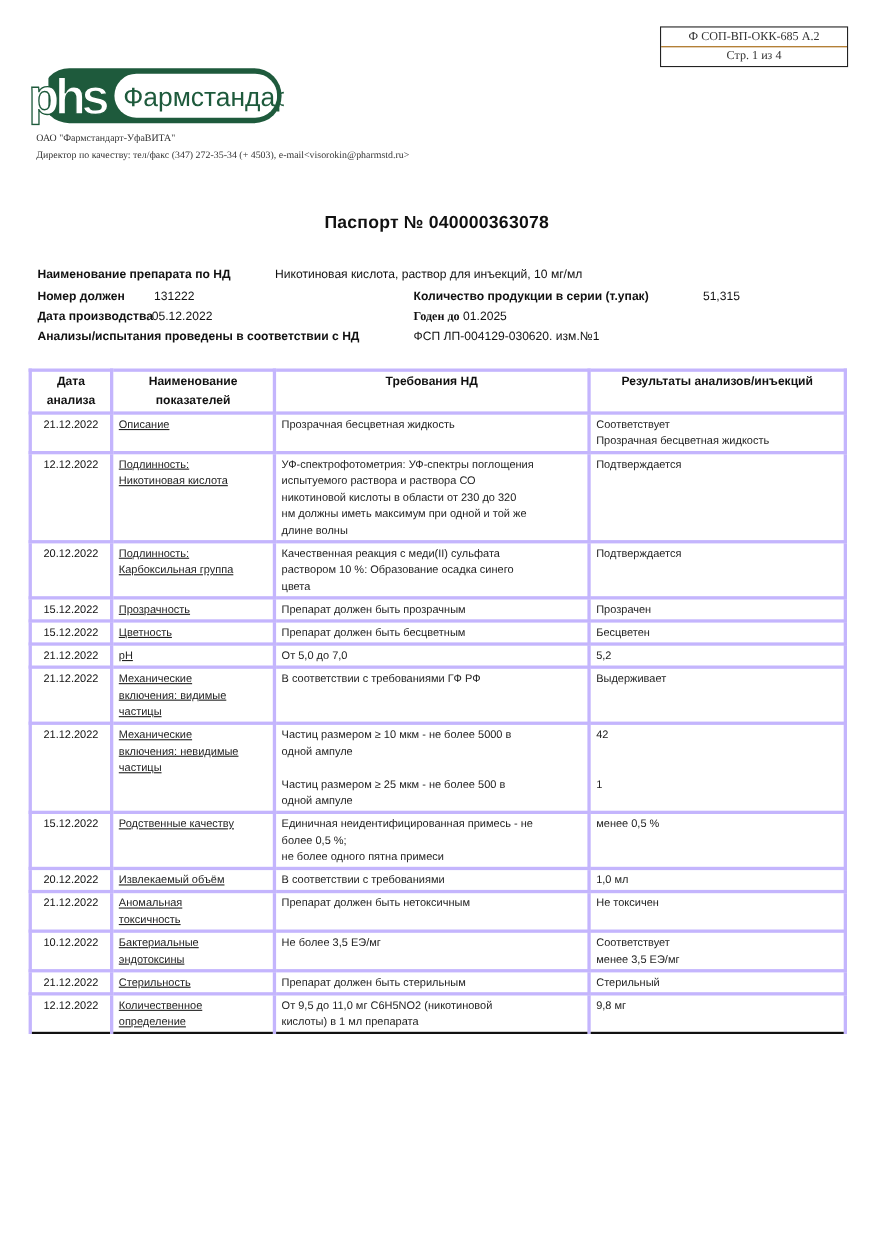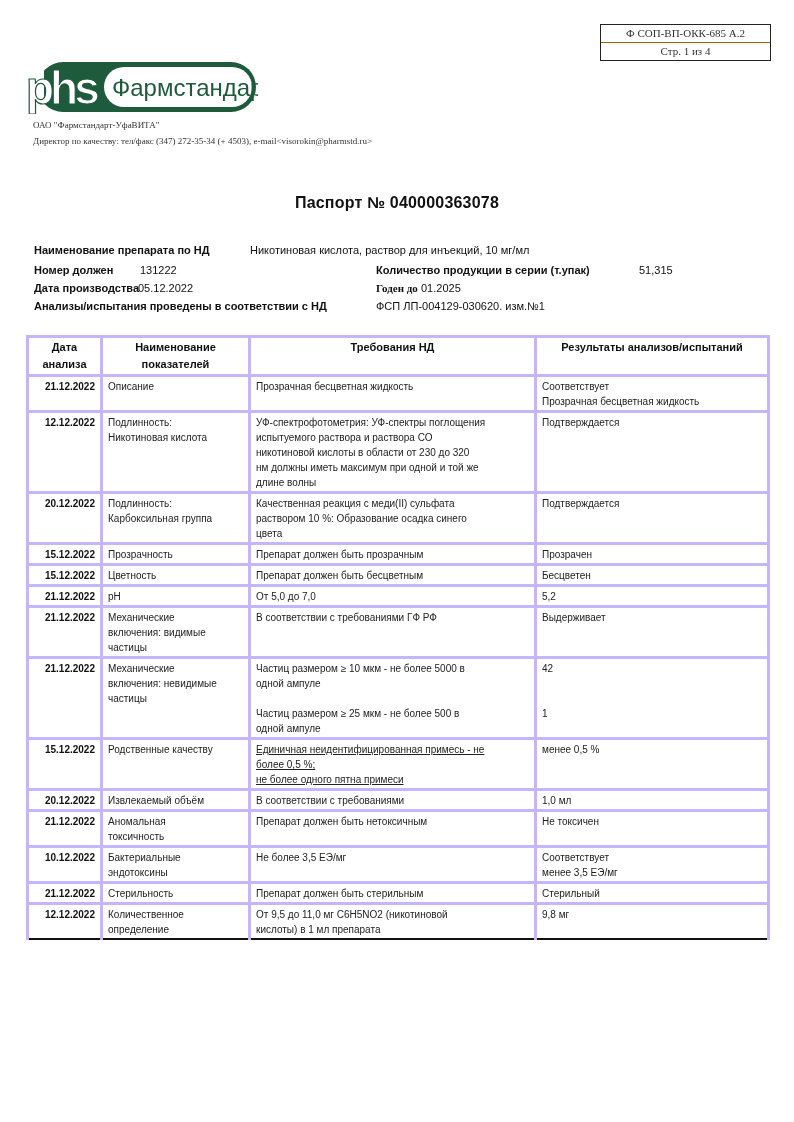--- a/index.html
+++ b/index.html
@@ -9,22 +9,22 @@
   .formbox div { font-family: "Liberation Serif", serif; font-size: 11px; text-align: center; height: 17px; line-height: 17px; color: #333; }
   .formbox div + div { border-top: 1px solid #a16207; }
   .logo { position: absolute; left: 24px; top: 60px; width: 234px; height: 54px; }
   .company { position: absolute; left: 33px; top: 118px; font-family: "Liberation Serif", serif; font-size: 9px; color: #333; line-height: 15.5px; }
   .title { position: absolute; left: 0; width: 794px; top: 194px; text-align: center; font-size: 16px; font-weight: bold; letter-spacing: 0.2px; }
   .meta { position: absolute; font-size: 11px; }
   .meta b { font-weight: bold; }
   .tbl { position: absolute; left: 26px; top: 335px; width: 741px; border-collapse: collapse; border: 2px solid #111; table-layout: fixed; font-size: 10px; }
   .tbl th, .tbl td { border: 3px solid #c4b5fd; vertical-align: top; padding: 2px 5px 1px 5px; line-height: 15px; }
   .tbl th { font-weight: bold; font-size: 11px; text-align: center; line-height: 17px; padding-top: 1px; }
-  .tbl td.date { text-align: right; font-weight: bold; }
-  .tbl td.c2 { color: #222; }
+  .tbl td.date { text-align: center; }
+  .tbl td.c2 { color: #222; text-decoration: underline; }
   .tbl td.c3, .tbl td.c4 { color: #222; }
   .tbl tr.last td { border-bottom: 2px solid #111; }
 </style>
 </head>
 <body>
 
 <div class="formbox">
   <div>Ф СОП-ВП-ОКК-685 А.2</div>
   <div>Стр. 1 из 4</div>
 </div>
@@ -67,21 +67,21 @@
       <col style="width:286px">
       <col style="width:233px">
   </colgroup>
   <thead>
     <tr>
       <th><span style="white-space:pre-line">Дата
 анализа</span></th>
       <th><span style="white-space:pre-line">Наименование
 показателей</span></th>
       <th><span>Требования НД</span></th>
-      <th><span>Результаты анализов/испытаний</span></th>
+      <th><span>Результаты анализов/инъекций</span></th>
     </tr>
   </thead>
   <tbody id="tbody">
       <tr>
         <td class="date" style="white-space: pre-line;">21.12.2022</td>
         <td class="c2" style="white-space: pre-line;">Описание</td>
         <td class="c3" style="white-space: pre-line;">Прозрачная бесцветная жидкость</td>
         <td class="c4" style="white-space: pre-line;">Соответствует
 Прозрачная бесцветная жидкость</td>
       </tr>
@@ -142,21 +142,21 @@
 Частиц размером ≥ 25 мкм - не более 500 в
 одной ампуле</td>
         <td class="c4" style="white-space: pre-line;">42
 
 
 1</td>
       </tr>
       <tr>
         <td class="date" style="white-space: pre-line;">15.12.2022</td>
         <td class="c2" style="white-space: pre-line;">Родственные качеству</td>
-        <td class="c3" style="white-space: pre-line; text-decoration: underline;">Единичная неидентифицированная примесь - не
+        <td class="c3" style="white-space: pre-line;">Единичная неидентифицированная примесь - не
 более 0,5 %;
 не более одного пятна примеси</td>
         <td class="c4" style="white-space: pre-line;">менее 0,5 %</td>
       </tr>
       <tr>
         <td class="date" style="white-space: pre-line;">20.12.2022</td>
         <td class="c2" style="white-space: pre-line;">Извлекаемый объём</td>
         <td class="c3" style="white-space: pre-line;">В соответствии с требованиями</td>
         <td class="c4" style="white-space: pre-line;">1,0 мл</td>
       </tr>

